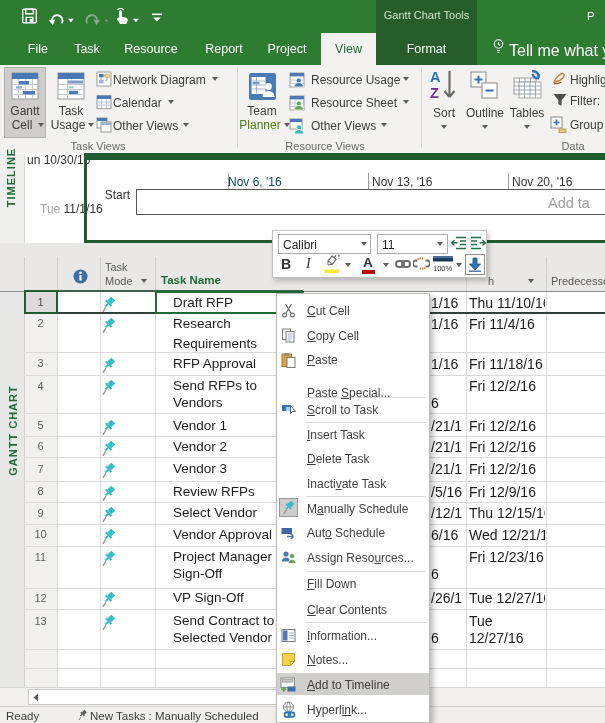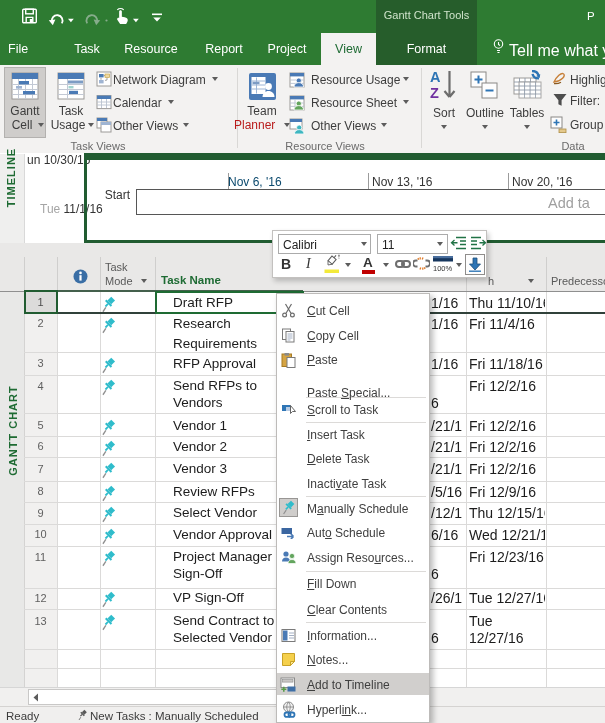--- a/index.html
+++ b/index.html
@@ -36,21 +36,21 @@
  <g fill="#fff">
   <path d="M99.5 4.2c.75 0 1.35.6 1.35 1.35v5.2l2.9.6c1.9.4 3 1.2 3 2.7 0 .6-.2 1.3-.5 1.9l-1.1 2.1h-6l-2.7-4c-.5-.75-.4-1.5.2-2 .5-.4 1.25-.35 1.8.1l-.3-.2V5.55c0-.75.6-1.35 1.35-1.35z"></path>
  </g>
  <path d="M96.3 3.9a4.6 4.6 0 0 1 6.4 0" stroke="#fff" stroke-width="1.2" fill="none"></path>
  <path d="M112 12.8l2.9 3.4 2.9-3.4z" fill="#fff"></path>
  <rect x="131" y="7.5" width="10" height="1.6" fill="#fff"></rect>
  <path d="M132.2 11.4l3.8 4.2 3.8-4.2z" fill="#fff"></path>
 </svg>
 
 <div class="ab" style="left:321px;top:33px;width:55px;height:32px;background:#f3f2f1"></div>
-<div class="tx" style="left:8px;top:43px;width:40px;text-align:left;color:#fff;font-size:12.5px">File</div>
+<div class="tx" style="left:8px;top:43px;width:40px;text-align:right;color:#fff;font-size:12.5px">File</div>
 <div class="tx" style="left:64px;top:43px;width:46px;text-align:center;color:#fff;font-size:12.5px">Task</div>
 <div class="tx" style="left:118px;top:43px;width:66px;text-align:center;color:#fff;font-size:12.5px">Resource</div>
 <div class="tx" style="left:196px;top:43px;width:56px;text-align:center;color:#fff;font-size:12.5px">Report</div>
 <div class="tx" style="left:260px;top:43px;width:54px;text-align:center;color:#fff;font-size:12.5px">Project</div>
 <div class="tx" style="left:321px;top:43px;width:55px;text-align:center;color:#1e6b33;font-size:12.5px">View</div>
 <div class="tx" style="left:376px;top:43px;width:101px;text-align:center;color:#fff;font-size:12.5px">Format</div>
 <svg class="ab" style="left:492px;top:38px" width="13" height="18" viewBox="0 0 13 18">
  <g stroke="#fff" stroke-width="1.1" fill="none">
   <circle cx="6.5" cy="6" r="4.2"></circle>
         <path d="M5 12.5h3M5.5 14.5h2"></path>
@@ -126,21 +126,21 @@
  <rect x="1" y="1" width="27" height="27" rx="2" fill="#4a7ab5"></rect>
  <rect x="3.5" y="5" width="14" height="17" fill="#fff"></rect>
  <g stroke="#9eb6d6" stroke-width="1">
         <path d="M4 9h13M4 13h13M4 17h13M8.5 5.5v16"></path>
       </g>
  <rect x="4.5" y="9.8" width="7" height="2.4" fill="#7d9cc4"></rect>
  <circle cx="20.5" cy="14.5" r="3.4" fill="#fff"></circle>
  <path d="M14.5 25c0-3.6 2.7-6 6-6s6 2.4 6 6z" fill="#fff"></path>
 </svg>
 <div class="tx" style="left:241px;top:105px;width:42px;text-align:center;font-size:12px;color:#3d3d3d">Team</div>
-<div class="tx" style="left:234px;top:119px;width:52px;text-align:left;font-size:12px;color:#b91c1c">Planner</div>
+<div class="tx" style="left:234px;top:119px;width:52px;text-align:center;font-size:12px;color:#4d7c0f">Planner</div>
 <div class="dn" style="left:284px;top:123px"></div>
 
 <svg class="ab" style="left:289px;top:72px" width="16" height="16" viewBox="0 0 16 16">
  <rect x="1" y="1" width="14" height="14" fill="#fff" stroke="#9c9a98"></rect>
  <rect x="1" y="1" width="14" height="3.4" fill="#4a7ab5"></rect>
  <g stroke="#b9c2cf" stroke-width=".9">
         <path d="M1 8h14M1 11.4h14"></path>
       </g>
  <circle cx="9.8" cy="8.6" r="2.6" fill="#4a7ab5" stroke="#fff" stroke-width=".8"></circle>
  <path d="M5 15c0-2.7 2.1-4.4 4.8-4.4s4.8 1.7 4.8 4.4z" fill="#4a7ab5" stroke="#fff" stroke-width=".8"></path>

